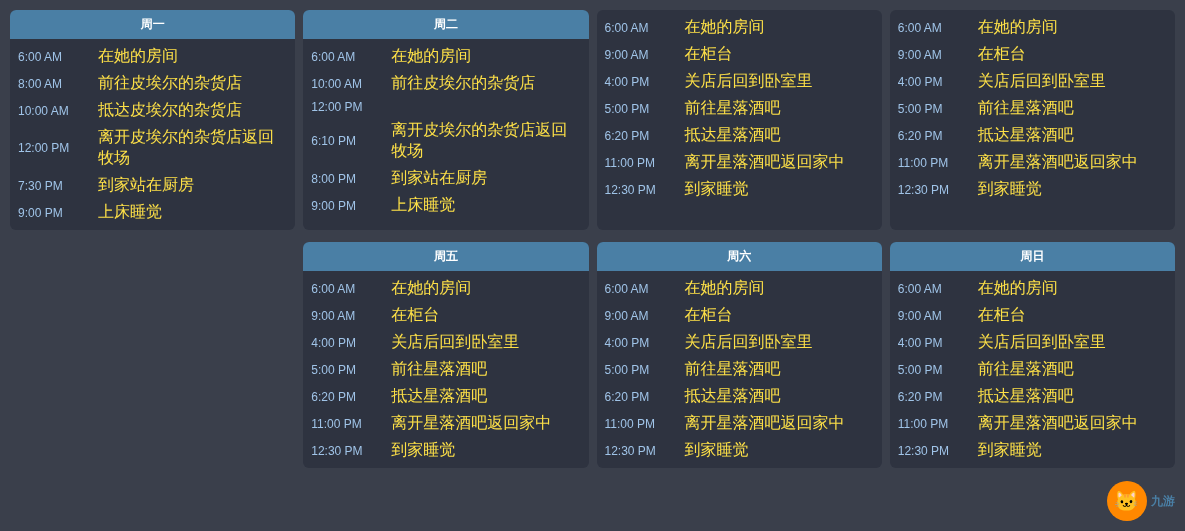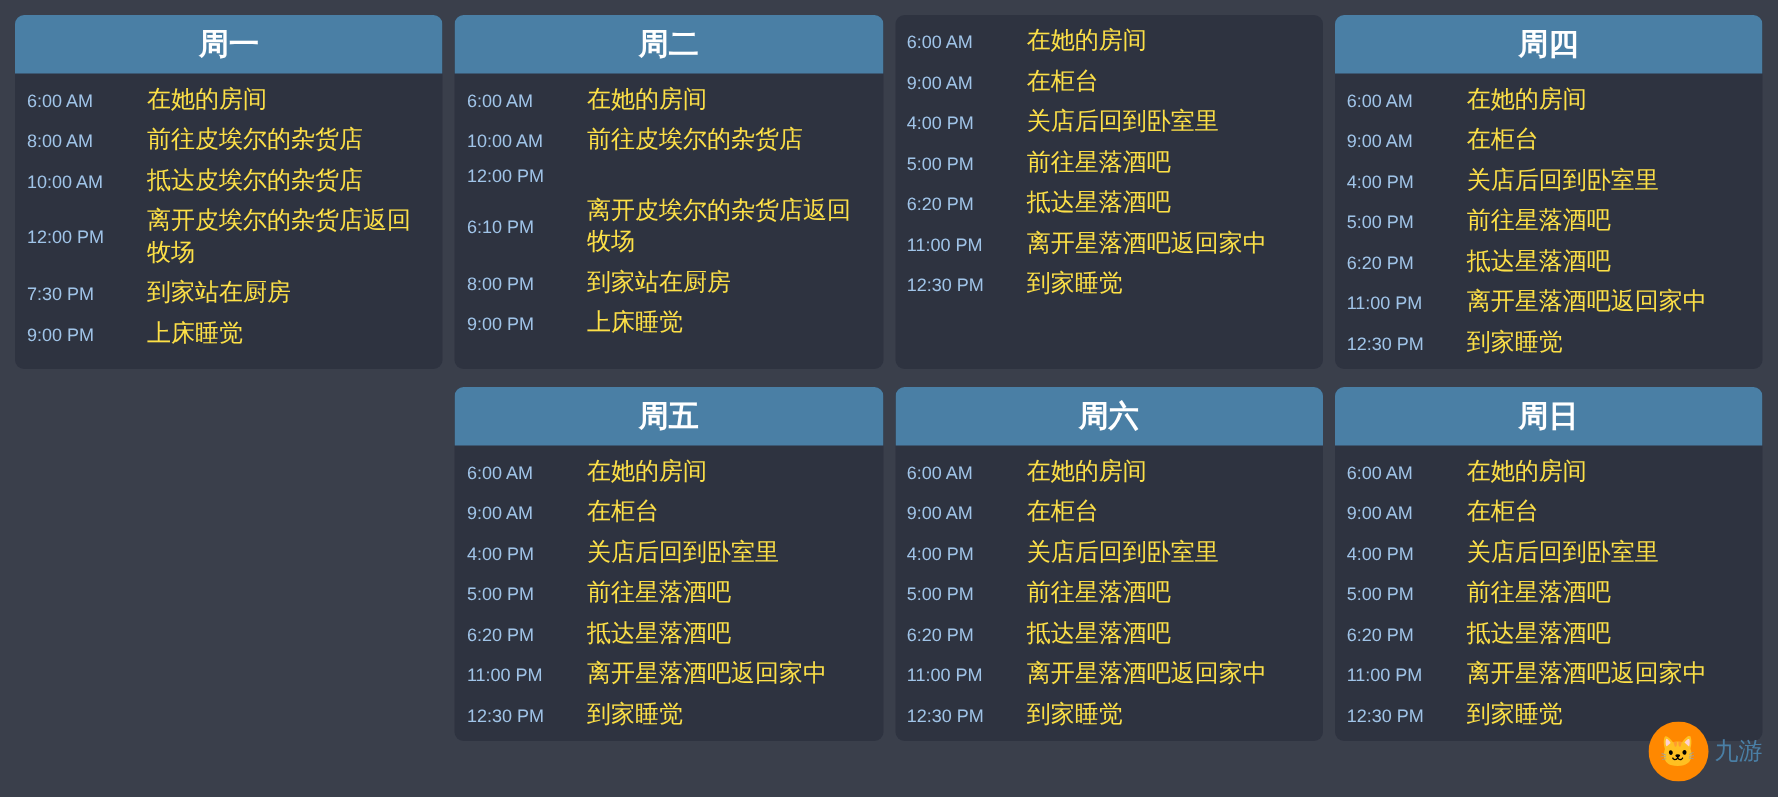--- a/index.html
+++ b/index.html
@@ -24,21 +24,21 @@
     .day-card {
       background-color: #2e3340;
       border-radius: 6px;
       overflow: hidden;
       flex: 1;
     }
     .day-header {
       background-color: #4a7fa5;
       text-align: center;
       padding: 6px 0;
-      font-size: 20px;
+      font-size: 12px;
       font-weight: bold;
       color: #ffffff;
     }
     .schedule-table {
       width: 100%;
       padding: 4px 0;
     }
     .schedule-row {
       display: flex;
       padding: 3px 8px;
@@ -69,22 +69,22 @@
       height: 40px;
       background: #ff8800;
       border-radius: 50%;
       display: flex;
       align-items: center;
       justify-content: center;
       font-size: 20px;
     }
     .logo-text {
       color: #4a7fa5;
-      font-size: 16px;
-      font-weight: normal;
+      font-size: 12px;
+      font-weight: bold;
     }
   </style>
 </head>
 <body>
 
 <div class="grid-container">
   <div class="row" id="row1">
       <div class="day-card">
         <div class="day-header">周一</div>
         <div class="schedule-table">
@@ -168,21 +168,20 @@
             <div class="time-cell">11:00 PM</div>
             <div class="event-cell">离开星落酒吧返回家中</div>
           </div>
           <div class="schedule-row">
             <div class="time-cell">12:30 PM</div>
             <div class="event-cell">到家睡觉</div>
           </div>
         </div>
       </div>
       <div class="day-card">
-        <div class="day-header">周四</div>
         <div class="schedule-table">
           <div class="schedule-row">
             <div class="time-cell">6:00 AM</div>
             <div class="event-cell">在她的房间</div>
           </div>
           <div class="schedule-row">
             <div class="time-cell">9:00 AM</div>
             <div class="event-cell">在柜台</div>
           </div>
           <div class="schedule-row">

